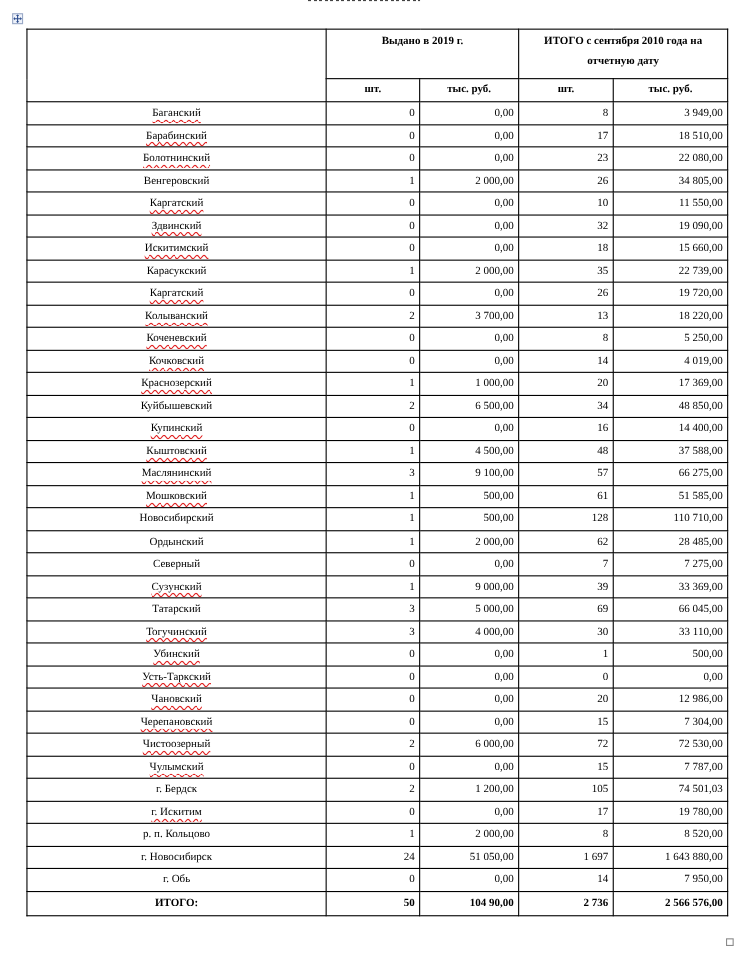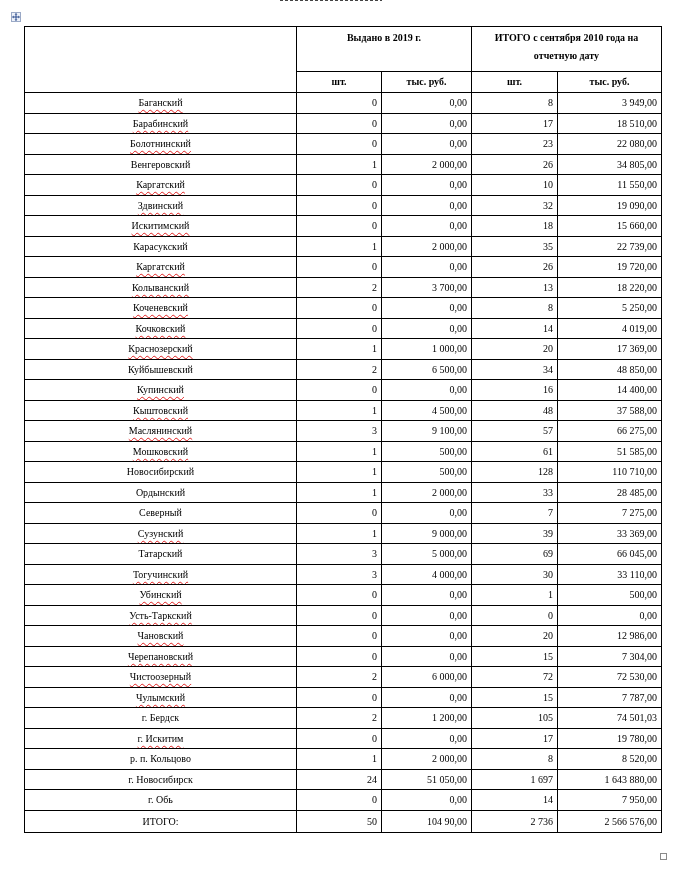--- a/index.html
+++ b/index.html
@@ -49,21 +49,21 @@
   tr.h1 th { height: 42px; line-height: 18px; padding-top: 2px; white-space: normal; }
   tr.h2 th { height: 20px; line-height: 20px; vertical-align: middle; }
   tbody td { height: 19.5px; line-height: 19.5px; }
   td.num { text-align: right; }
   td.name { text-align: center; }
   .sp {
     text-decoration: underline wavy #e02020;
     text-decoration-thickness: 1px;
     text-underline-offset: 3px;
   }
-  tr.total td { font-weight: normal; height: 21px; margin-top: 36px; }
+  tr.total td { font-weight: bold; height: 21px; margin-top: 36px; }
 </style>
 </head>
 <body>
 
 <div class="clipped-title">
     <div class="sliver"></div>
   </div>
 
 <div class="move-handle">
   <svg viewBox="0 0 8 8">
@@ -223,21 +223,21 @@
         <td class="name"><span>Новосибирский</span></td>
         <td class="num">1</td>
         <td class="num">500,00</td>
         <td class="num">128</td>
         <td class="num">110 710,00</td>
       </tr>
       <tr>
         <td class="name"><span>Ордынский</span></td>
         <td class="num">1</td>
         <td class="num">2 000,00</td>
-        <td class="num">33</td>
+        <td class="num">62</td>
         <td class="num">28 485,00</td>
       </tr>
       <tr>
         <td class="name"><span>Северный</span></td>
         <td class="num">0</td>
         <td class="num">0,00</td>
         <td class="num">7</td>
         <td class="num">7 275,00</td>
       </tr>
       <tr>

